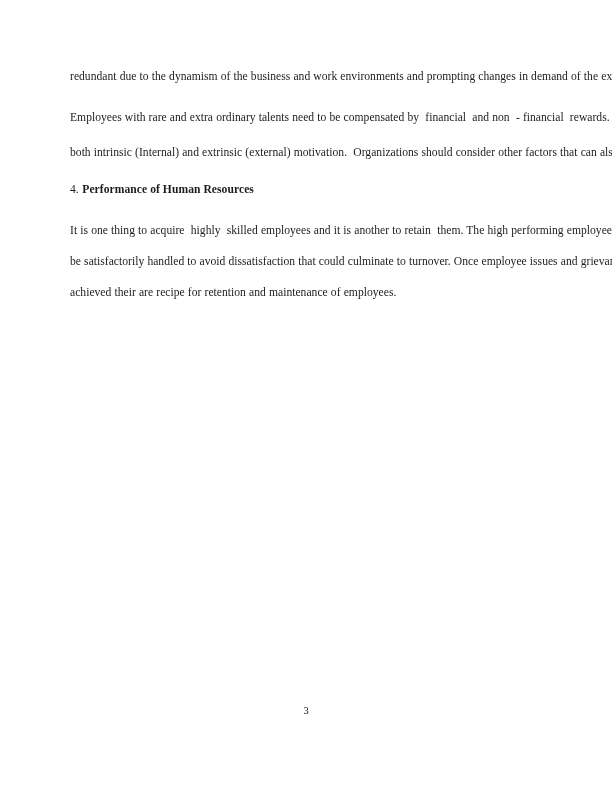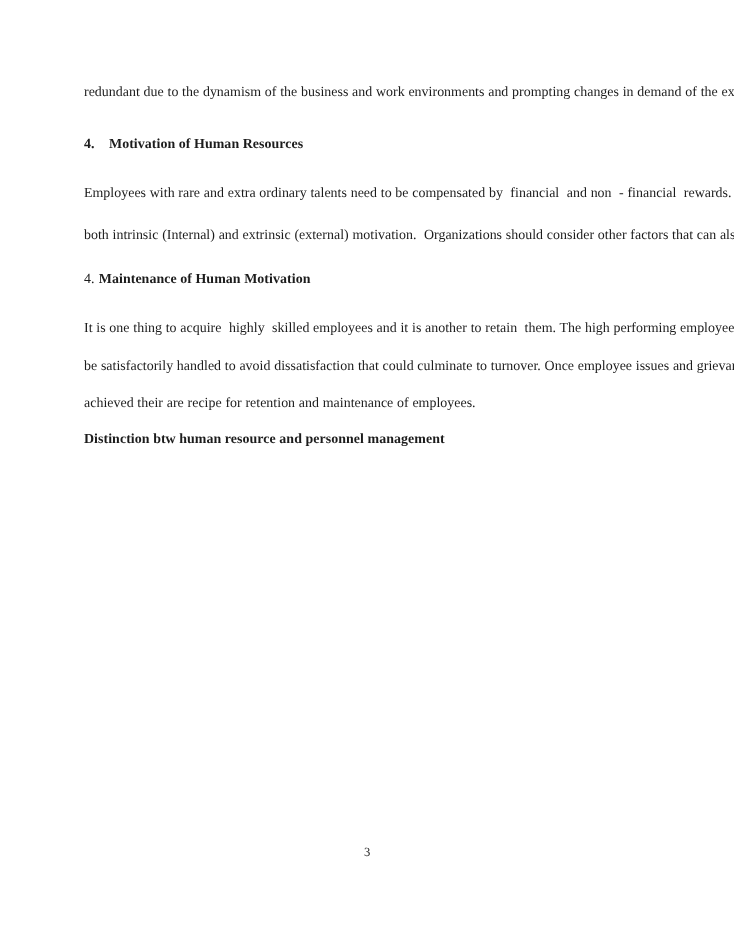--- a/index.html
+++ b/index.html
@@ -92,33 +92,31 @@
 </style>
 </head>
 <body>
 
 <div class="page">
 
   <div class="content">
 
     <p class="p loose nb">redundant due to the dynamism of the business and work environments and prompting changes in demand of the existing skills. At this juncture the management is left with no choice but to ensure that the relevant skills are acquired by the existing and even new employees through training and development. The skills available must match the organization present and future needs.</p>
 
-    <h2 class="heading sp-h-before"><span class="num-bold">4.</span><span class="gap-wide"></span><span>Motivation of Human Resources</span></h2>
 
     <p class="p loose sp-h-after nb">Employees with rare and extra ordinary talents need to be compensated by  financial  and non  - financial  rewards. These employees most often than not will record high performance, but this will depend on the level of motivation. Management should consider the possibility of using</p>
 
     <p class="p tight sp-blk nb">both intrinsic (Internal) and extrinsic (external) motivation.  Organizations should consider other factors that can also motivate employees for example the how of managing and appraising performance may also have a major bearing into High  Performance working and attainment. The reasons and objectives of conducting performance appraisal is also critical in the motivation process.</p>
 
-    <h2 class="heading sp-h-before"><span class="num-regular">4.</span><span class="gap-narrow"></span><span>Maintenance of Human Motivation</span></h2>
+    <h2 class="heading sp-h-before"><span class="num-regular">4.</span><span class="gap-narrow"></span><span>Performance of Human Resources</span></h2>
 
     <p class="p loose sp-h-after nb">It is one thing to acquire  highly  skilled employees and it is another to retain  them. The high performing employees will be sort after by most  organizations;  mechanisms should be employed to enhance their retention. Some of the ways that can facilitate these is by  providing a healthy and safe work-place environment, labour relations and industrial relations issues must</p>
 
     <p class="p tight sp-sm nb">be satisfactorily handled to avoid dissatisfaction that could culminate to turnover. Once employee issues and grievances are effectively addressed commitment and loyalty will be</p>
 
     <p class="p loose sp-sm nb">achieved their are recipe for retention and maintenance of employees.</p>
 
-    <h2 class="heading"><span>Distinction btw human resource and personnel management</span></h2>
 
   </div>
 
   <div class="page-number">3</div>
 
 </div>
 
 </body></html>

